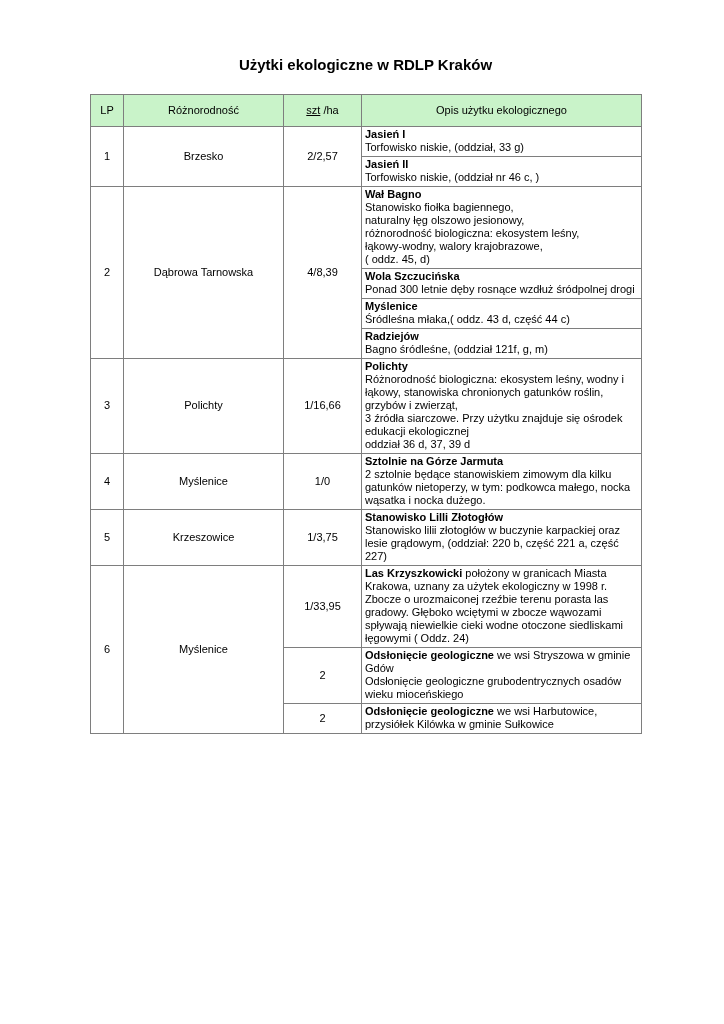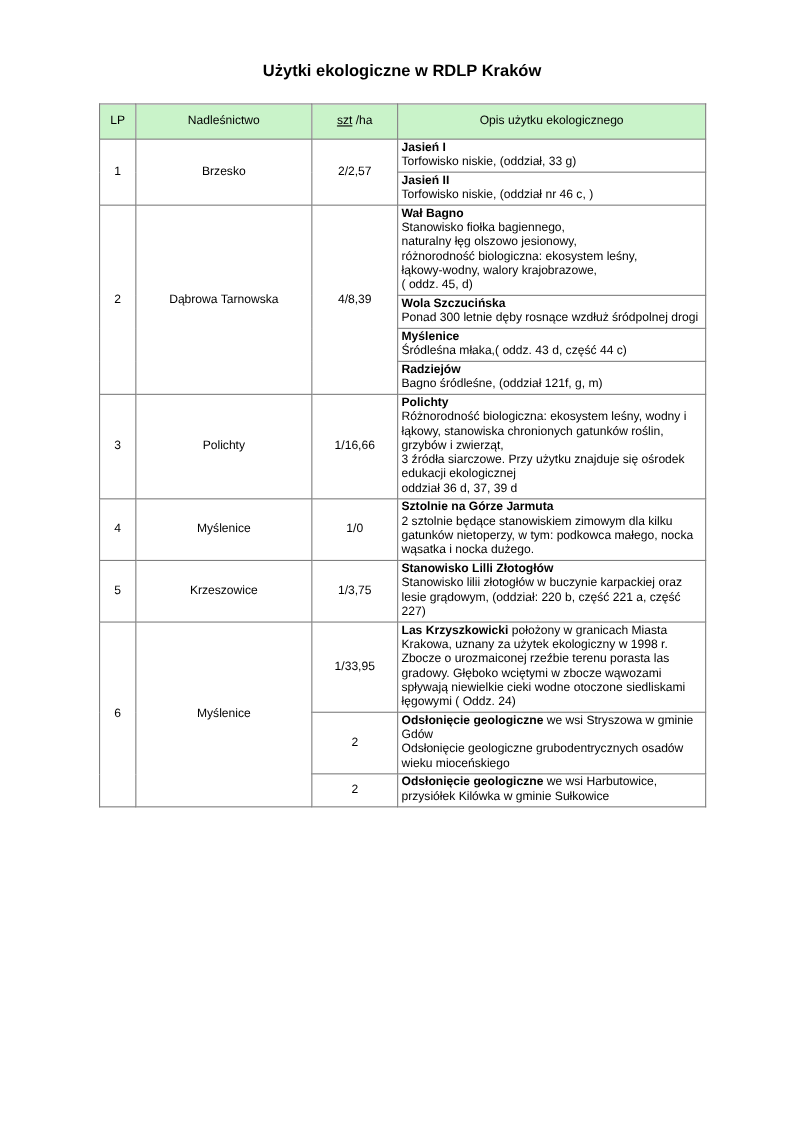--- a/index.html
+++ b/index.html
@@ -60,21 +60,21 @@
   <table class="eco-table">
     <colgroup>
       <col style="width:33px">
       <col style="width:160px">
       <col style="width:78px">
       <col style="width:280px">
     </colgroup>
     <thead>
       <tr>
         <th>LP</th>
-        <th>Nadleśnictwo</th>
+        <th>Różnorodność</th>
         <th><span class="u">szt</span><span> /ha</span></th>
         <th>Opis użytku ekologicznego</th>
       </tr>
     </thead>
     <tbody id="table-body">
         <tr>
           <td class="center" rowspan="2">1</td>
           <td class="center" rowspan="2">Brzesko</td>
           <td class="center" rowspan="2">2/2,57</td>
           <td class="opis"><strong class="block">Jasień I</strong><span>Torfowisko niskie, (oddział, 33 g)</span></td>

